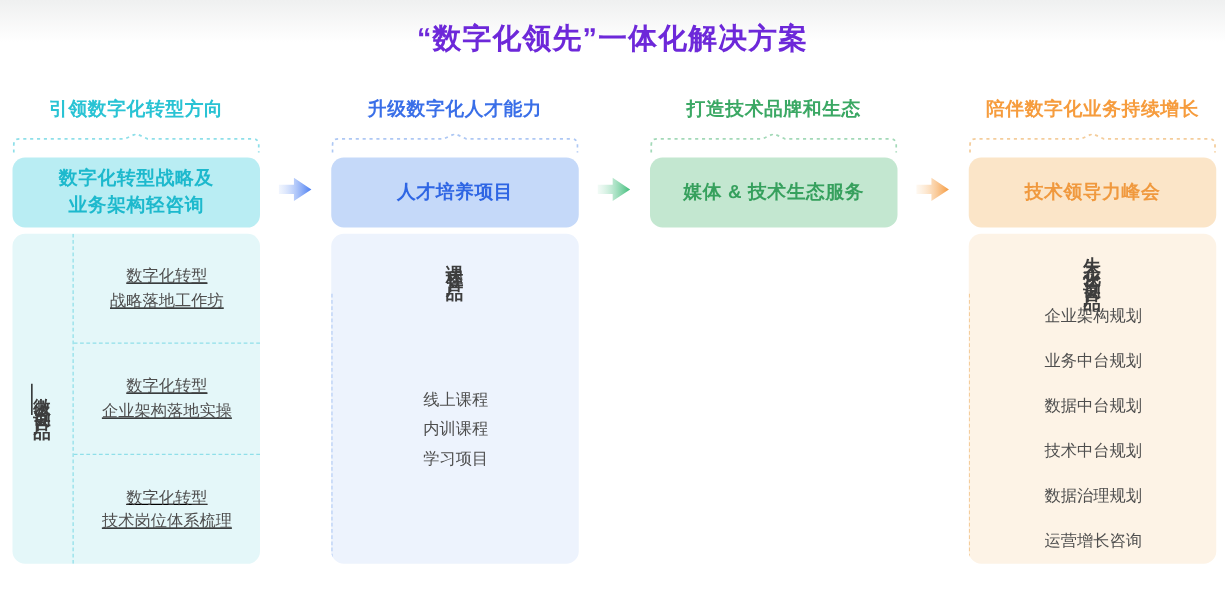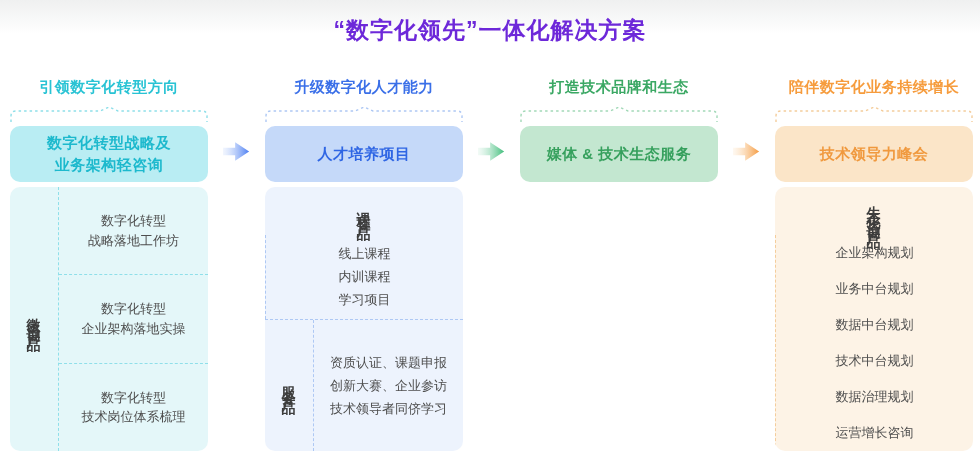--- a/index.html
+++ b/index.html
@@ -60,21 +60,21 @@
 <div class="row">
 
   <div class="column fill-items item-sep" style="--accent: #29c3d4; --card-bg: #b9edf3; --card-text: #1db9cd; --body-bg: #e4f7f9; --dash: #8fdfe9;">
     <div class="col-header">引领数字化转型方向</div>
     <svg class="bracket" viewBox="0 0 198 16">
       <path d="M1,15 V9 Q1,4 6,4 H90 L99,0 L108,4 H192 Q197,4 197,9 V15"></path>
     </svg>
     <div class="card">数字化转型战略及
 业务架构轻咨询</div>
     <div class="body">
-        <div class="section" style="flex-grow: 3;">
+        <div class="section" style="flex-grow: 3; text-decoration: underline;">
           <div class="side-label">
             <span>微咨询产品</span>
           </div>
           <div class="content">
             <div class="item">数字化转型
 战略落地工作坊</div>
             <div class="item">数字化转型
 企业架构落地实操</div>
             <div class="item">数字化转型
 技术岗位体系梳理</div>
@@ -103,30 +103,20 @@
     <div class="card">人才培养项目</div>
     <div class="body">
         <div class="section" style="flex-grow: 3; flex-direction: column;">
           <div class="side-label">
             <span>课程产品</span>
           </div>
           <div class="content">
             <div class="item">线上课程</div>
             <div class="item">内训课程</div>
             <div class="item">学习项目</div>
-          </div>
-        </div>
-        <div class="section" style="flex-grow: 3;">
-          <div class="side-label">
-            <span>服务产品</span>
-          </div>
-          <div class="content">
-            <div class="item">资质认证、课题申报</div>
-            <div class="item">创新大赛、企业参访</div>
-            <div class="item">技术领导者同侪学习</div>
           </div>
         </div>
       </div>
   </div>
 
   <div class="gap">
     <svg class="arrow" viewBox="0 0 30 24">
       <defs>
         <linearGradient id="ag1" x1="0" y1="0" x2="1" y2="0">
           <stop offset="0" stop-opacity="0.25" stop-color="#cdeede"></stop>

